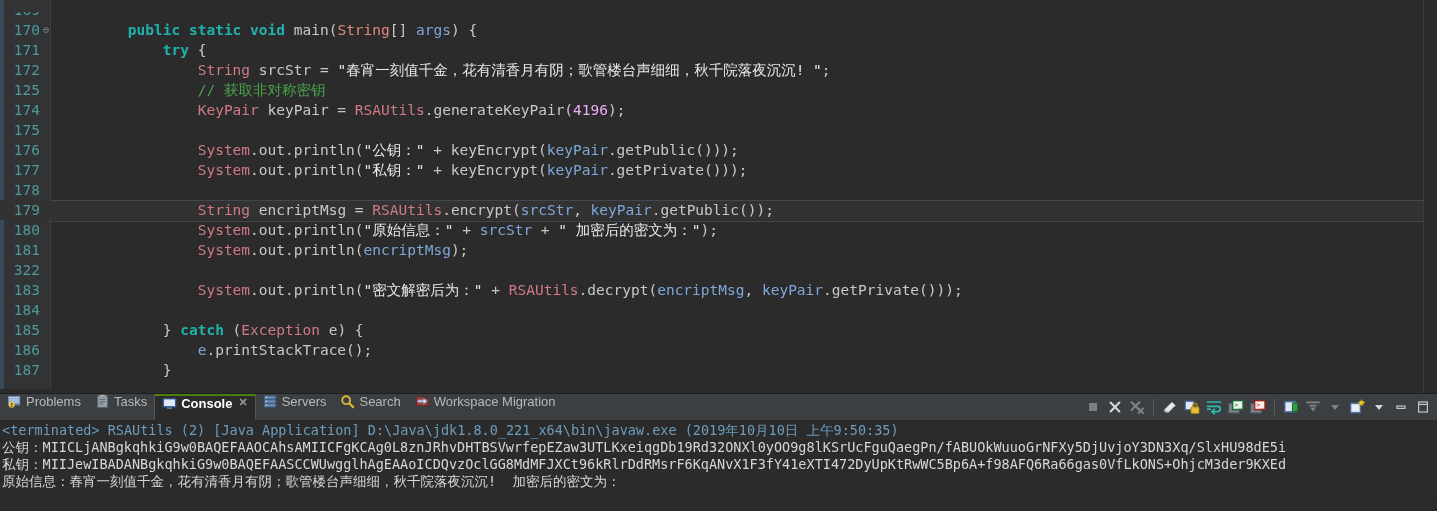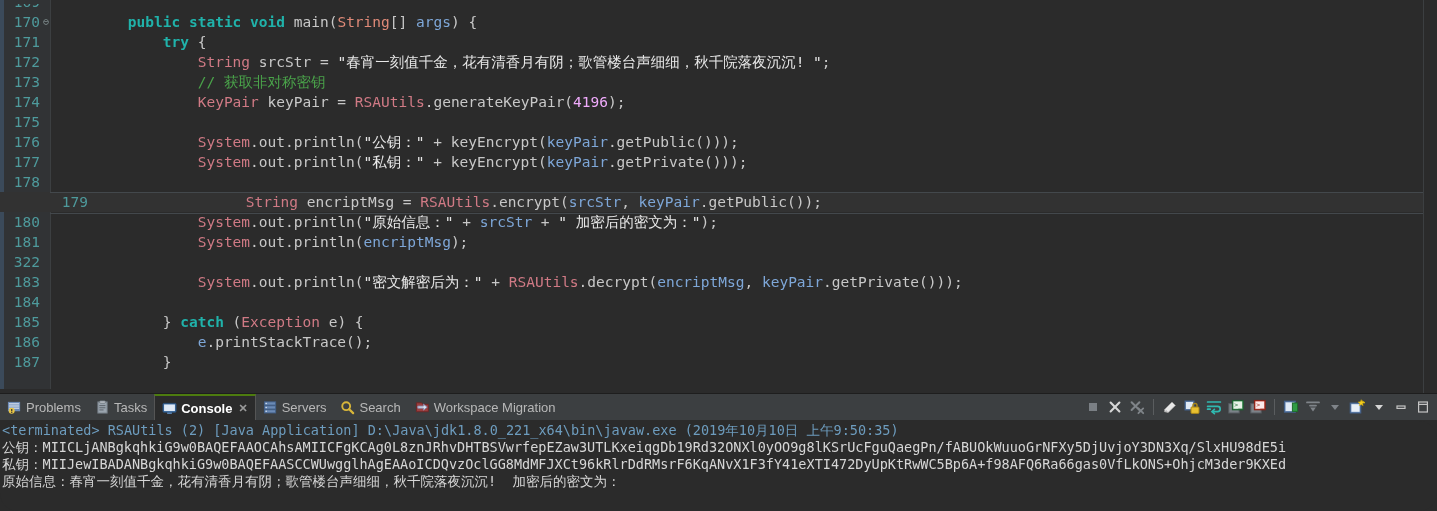--- a/index.html
+++ b/index.html
@@ -39,32 +39,32 @@
     background: #3c3f41;
   }
   .marker-bar {
     position: absolute;
     left: 0; top: 0;
     width: 4px; height: 100%;
     background: #3b4a5a;
   }
   .code-area {
     position: absolute;
-    left: 0; top: 4px;
+    left: 0; top: 12px;
     width: 100%; height: 100%;
   }
   .line {
     position: relative;
     height: 20px;
     line-height: 20px;
     white-space: pre;
     font-family: "DejaVu Sans Mono", monospace;
     font-size: 14.5px;
   }
-  .line.hl { background: #323232; padding-left: 48px; }
+  .line.hl { background: #323232; }
   .line.hl::after {
     content: "";
     position: absolute;
     left: 50px; right: 14px; top: 0;
     height: 20px;
     border-top: 1px solid #43484c;
     border-bottom: 1px solid #43484c;
     pointer-events: none;
   }
   .ln {
@@ -125,21 +125,20 @@
   .tabbar {
     height: 27px;
     background: #3c3f41;
     display: flex;
     align-items: stretch;
     position: relative;
     border-bottom: 1px solid #2b2b2b;
   }
   .tab {
     display: flex;
-    align-items: center;
     gap: 4px;
     padding: 0 7px;
     font-family: "Liberation Sans", sans-serif;
     font-size: 13px;
     color: #b8b8b8;
     white-space: nowrap;
     cursor: default;
   }
   .tab.active {
     background: #2b2b2b;
@@ -196,21 +195,21 @@
 
   <div class="editor">
     <div class="gutter"></div>
     <div class="marker-bar"></div>
     <div class="gutter-sep"></div>
     <div class="code-area" id="code-area">
         <div class="line" style="height:8px;line-height:8px;overflow:hidden;"><span class="ln" style="line-height:20px;display:inline-block;margin-top:-12px;">169</span></div>
         <div class="line"><span class="ln">170</span><span class="fold">⊖</span><span class="code"><span class="pln">        </span><span class="kw2">public</span><span class="pln"> </span><span class="kw2">static</span><span class="pln"> </span><span class="kw2">void</span><span class="pln"> </span><span class="mth">main</span><span class="pln">(</span><span class="cls">String</span><span class="pln">[] </span><span class="loc">args</span><span class="pln">) {</span></span></div>
         <div class="line"><span class="ln">171</span><span class="fold"></span><span class="code"><span class="pln">            </span><span class="kw2">try</span><span class="pln"> {</span></span></div>
         <div class="line"><span class="ln">172</span><span class="fold"></span><span class="code"><span class="pln">                </span><span class="type">String</span><span class="pln"> </span><span class="pln">srcStr</span><span class="pln"> = </span><span class="str">"春宵一刻值千金，花有清香月有阴；歌管楼台声细细，秋千院落夜沉沉! "</span><span class="pln">;</span></span></div>
-        <div class="line"><span class="ln">173</span><span class="fold"></span><span class="code"><span class="pln">                </span><span class="cmt">// 获取非对称密钥</span></span></div>
+        <div class="line"><span class="ln">125</span><span class="fold"></span><span class="code"><span class="pln">                </span><span class="cmt">// 获取非对称密钥</span></span></div>
         <div class="line"><span class="ln">174</span><span class="fold"></span><span class="code"><span class="pln">                </span><span class="type">KeyPair</span><span class="pln"> </span><span class="pln">keyPair</span><span class="pln"> = </span><span class="type">RSAUtils</span><span class="pln">.generateKeyPair(</span><span class="num">4196</span><span class="pln">);</span></span></div>
         <div class="line"><span class="ln">175</span><span class="fold"></span><span class="code"> </span></div>
         <div class="line"><span class="ln">176</span><span class="fold"></span><span class="code"><span class="pln">                </span><span class="type">System</span><span class="pln">.out.println(</span><span class="str">"公钥："</span><span class="pln"> + keyEncrypt(</span><span class="loc">keyPair</span><span class="pln">.getPublic()));</span></span></div>
         <div class="line"><span class="ln">177</span><span class="fold"></span><span class="code"><span class="pln">                </span><span class="type">System</span><span class="pln">.out.println(</span><span class="str">"私钥："</span><span class="pln"> + keyEncrypt(</span><span class="loc">keyPair</span><span class="pln">.getPrivate()));</span></span></div>
         <div class="line"><span class="ln">178</span><span class="fold"></span><span class="code"> </span></div>
         <div class="line hl"><span class="ln">179</span><span class="fold"></span><span class="code"><span class="pln">                </span><span class="type">String</span><span class="pln"> </span><span class="pln">encriptMsg</span><span class="pln"> = </span><span class="type">RSAUtils</span><span class="pln">.encrypt(</span><span class="loc">srcStr</span><span class="pln">, </span><span class="loc">keyPair</span><span class="pln">.getPublic());</span></span></div>
         <div class="line"><span class="ln">180</span><span class="fold"></span><span class="code"><span class="pln">                </span><span class="type">System</span><span class="pln">.out.println(</span><span class="str">"原始信息："</span><span class="pln"> + </span><span class="loc">srcStr</span><span class="pln"> + </span><span class="str">" 加密后的密文为："</span><span class="pln">);</span></span></div>
         <div class="line"><span class="ln">181</span><span class="fold"></span><span class="code"><span class="pln">                </span><span class="type">System</span><span class="pln">.out.println(</span><span class="loc">encriptMsg</span><span class="pln">);</span></span></div>
         <div class="line"><span class="ln">322</span><span class="fold"></span><span class="code"> </span></div>
         <div class="line"><span class="ln">183</span><span class="fold"></span><span class="code"><span class="pln">                </span><span class="type">System</span><span class="pln">.out.println(</span><span class="str">"密文解密后为："</span><span class="pln"> + </span><span class="type">RSAUtils</span><span class="pln">.decrypt(</span><span class="loc">encriptMsg</span><span class="pln">, </span><span class="loc">keyPair</span><span class="pln">.getPrivate()));</span></span></div>

